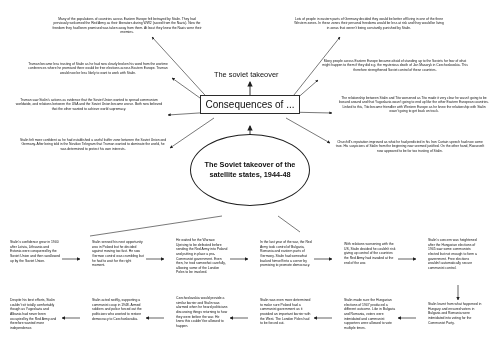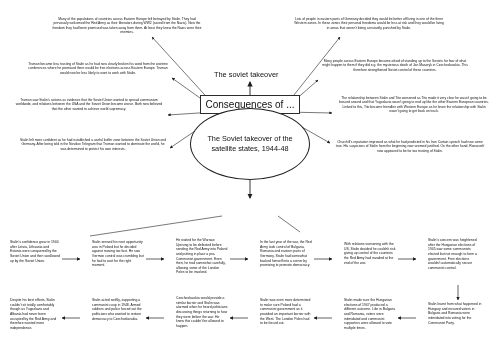--- a/index.html
+++ b/index.html
@@ -92,21 +92,21 @@
     <line x1="332" y1="318" x2="314" y2="318" stroke="#1f1f1f" stroke-width="0.7" marker-end="url(#ahs)"></line>
     <line x1="248" y1="318" x2="230" y2="318" stroke="#1f1f1f" stroke-width="0.7" marker-end="url(#ahs)"></line>
     <line x1="164" y1="318" x2="146" y2="318" stroke="#1f1f1f" stroke-width="0.7" marker-end="url(#ahs)"></line>
     <line x1="80" y1="318" x2="62" y2="318" stroke="#1f1f1f" stroke-width="0.7" marker-end="url(#ahs)"></line>
   </svg>
 
   <div class="plain-label" style="left:214px; top:70px;">The soviet takeover</div>
 
   <div class="node-box" style="left:200px; top:95px; width:100px; height:19px;">Consequences of ...</div>
 
-  <div class="node-oval" style="left:190px; top:108px; width:120px; height:72px; padding:0 12px;">The Soviet takeover of the satellite states, 1944-48</div>
+  <div class="node-oval" style="left:190px; top:134px; width:120px; height:72px; padding:0 12px;font-weight:bold;">The Soviet takeover of the satellite states, 1944-48</div>
 
 
   <div class="tb" style="left:52px; top:17px; width:150px;">Many of the populations of countries across Eastern Europe felt betrayed by Stalin. They had previously welcomed the Red Army as their liberators during WW2 (saved from the Nazis). Now the freedom they had been promised was taken away from them. At least they knew the Nazis were their enemies.</div>
 
   <div class="tb" style="left:24px; top:62px; width:148px;">Truman became less trusting of Stalin as he had now clearly broken his word from the wartime conferences where he promised there would be free elections across Eastern Europe. Truman would now be less likely to want to work with Stalin.</div>
 
   <div class="tb" style="left:14px; top:98px; width:150px;">Truman saw Stalin's actions as evidence that the Soviet Union wanted to spread communism worldwide, and relations between the USA and the Soviet Union became worse. Both now believed that the other wanted to achieve world supremacy.</div>
 
   <div class="tb" style="left:18px; top:138px; width:150px;">Stalin felt more confident as he had established a useful buffer zone between the Soviet Union and Germany. After being told in the Novikov Telegram that Truman wanted to dominate the world, he was determined to protect his own interests.</div>
 

